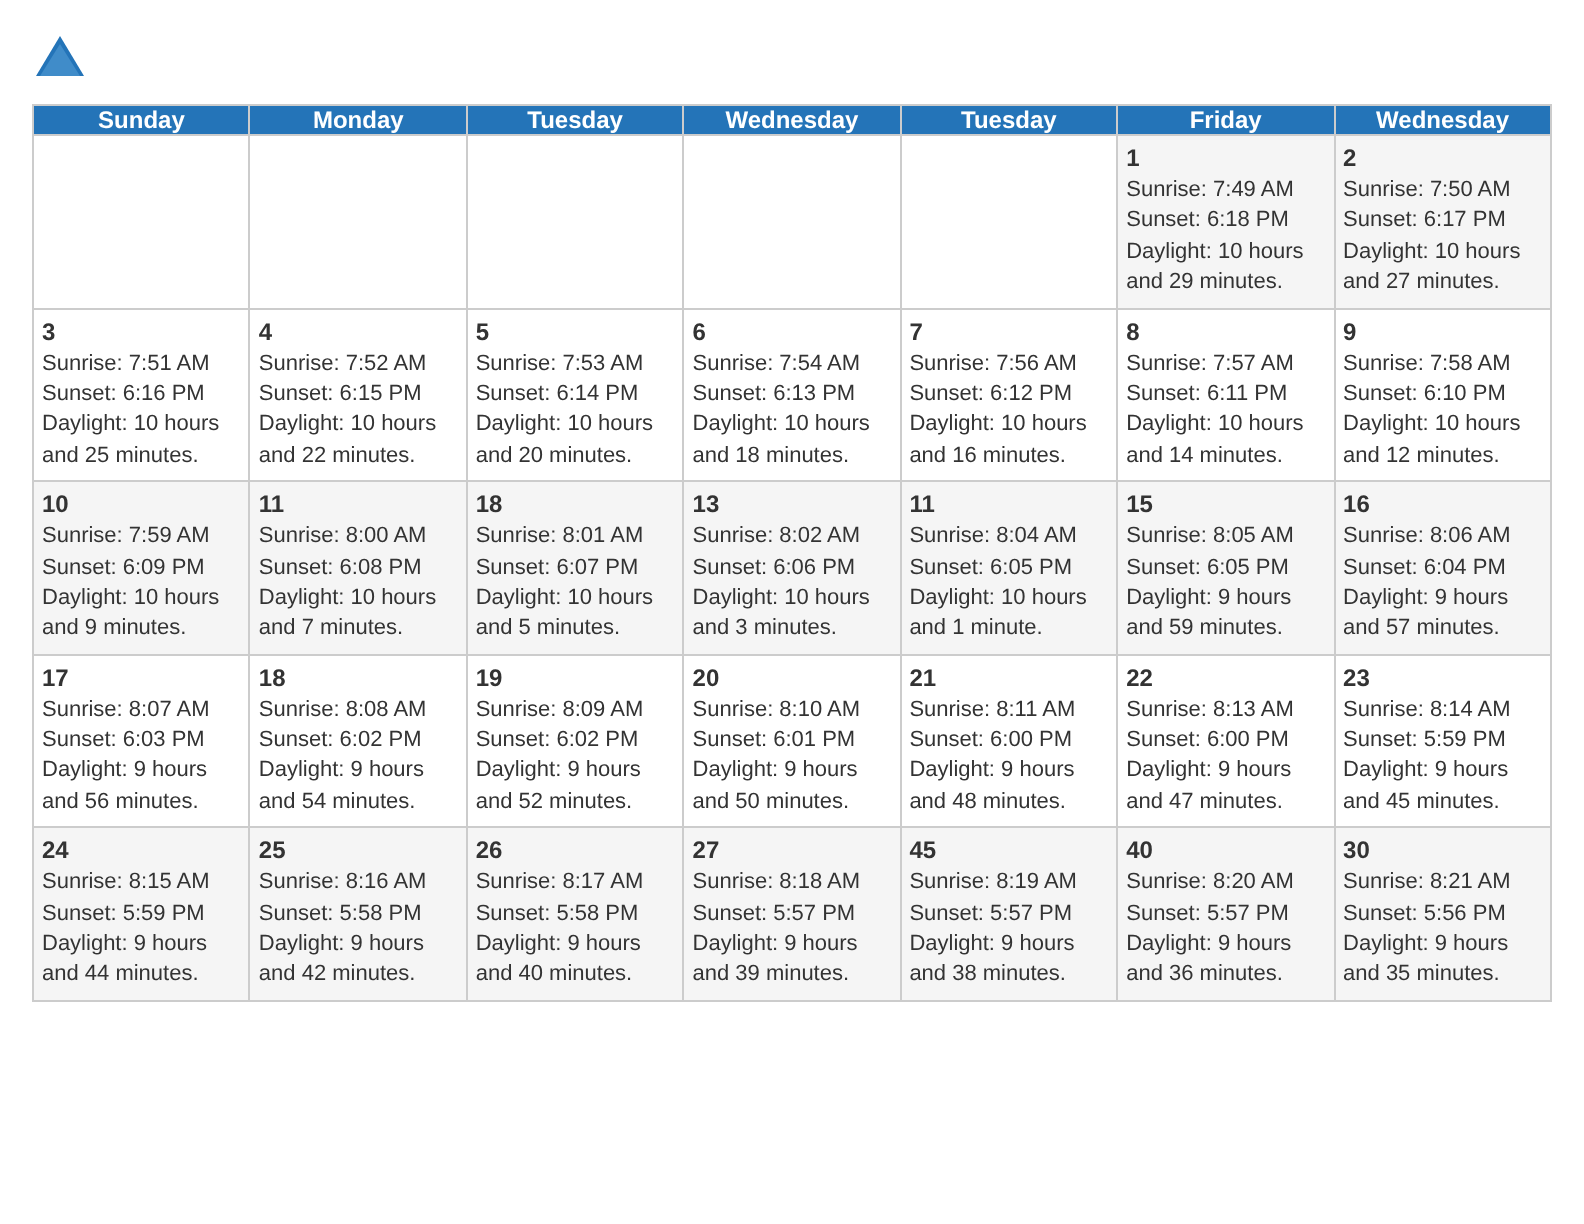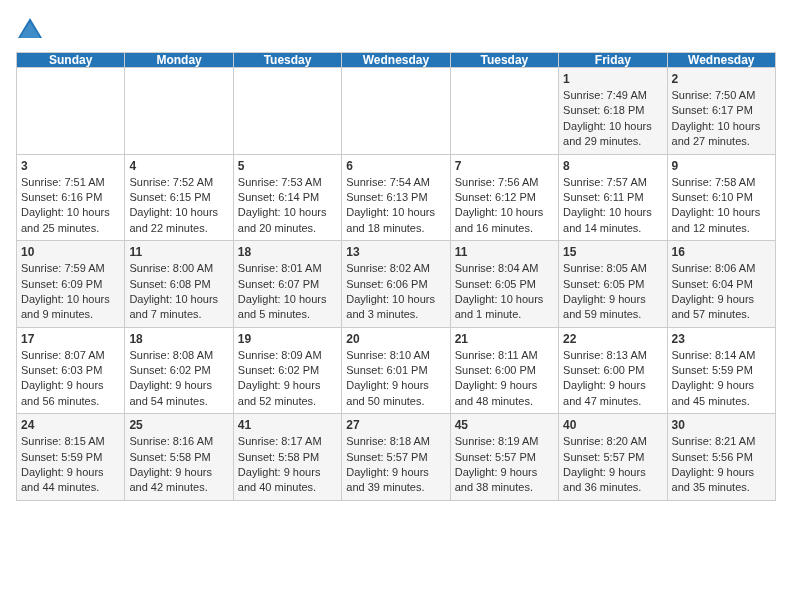--- a/index.html
+++ b/index.html
@@ -237,21 +237,21 @@
       <tr>
         <td>
           <span class="day-number">24</span>
           <div class="day-info">Sunrise: 8:15 AM<br>Sunset: 5:59 PM<br>Daylight: 9 hours and 44 minutes.</div>
         </td>
         <td>
           <span class="day-number">25</span>
           <div class="day-info">Sunrise: 8:16 AM<br>Sunset: 5:58 PM<br>Daylight: 9 hours and 42 minutes.</div>
         </td>
         <td>
-          <span class="day-number">41</span>
+          <span class="day-number">26</span>
           <div class="day-info">Sunrise: 8:17 AM<br>Sunset: 5:58 PM<br>Daylight: 9 hours and 40 minutes.</div>
         </td>
         <td>
           <span class="day-number">27</span>
           <div class="day-info">Sunrise: 8:18 AM<br>Sunset: 5:57 PM<br>Daylight: 9 hours and 39 minutes.</div>
         </td>
         <td>
           <span class="day-number">45</span>
           <div class="day-info">Sunrise: 8:19 AM<br>Sunset: 5:57 PM<br>Daylight: 9 hours and 38 minutes.</div>
         </td>

